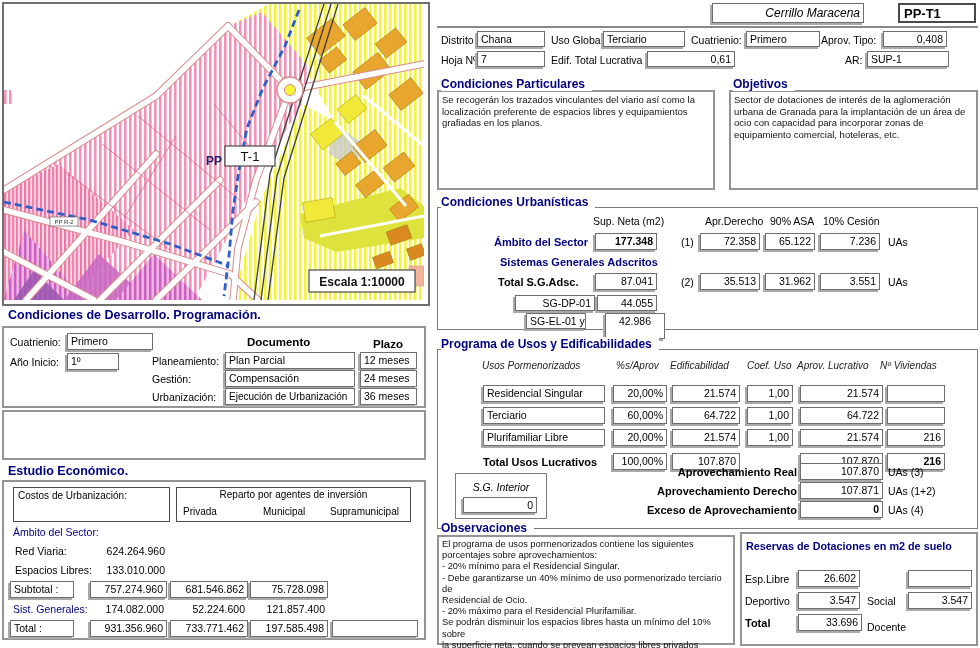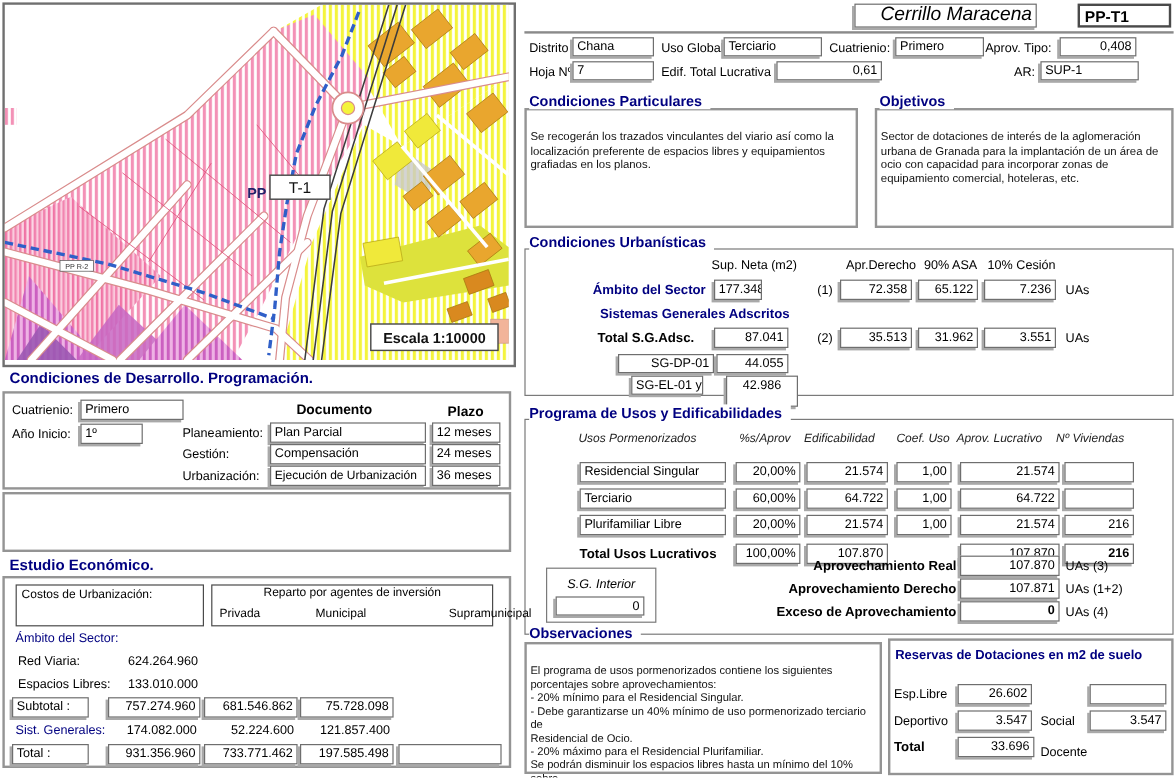--- a/index.html
+++ b/index.html
@@ -13,21 +13,21 @@
   .h{position:absolute;color:#000080;font-weight:bold;font-size:12px;white-space:nowrap;
      background:#fff;padding-right:7px;z-index:3;}
   .fld{position:absolute;background:#fff;border:1px solid #6e6e6e;box-shadow:-2px 2px 0 #a9a9a9;
        font-size:10.5px;line-height:15px;padding:0 3px;white-space:nowrap;overflow:hidden;box-sizing:border-box;}
   .fld.num{text-align:right;}
   .fld.rt{text-align:right;}
   .sect{position:absolute;border:2px solid #949494;background:#fff;box-sizing:border-box;}
   .sect1{position:absolute;border:1px solid #7a7a7a;background:#fff;box-sizing:border-box;}
   .plain{position:absolute;border:1px solid #4a4a4a;background:#fff;box-sizing:border-box;}
   .numtxt{position:absolute;text-align:right;white-space:nowrap;font-size:10.5px;}
-  .txtblock{position:absolute;font-size:9.5px;line-height:11.5px;color:#111;margin-top:15px;}
+  .txtblock{position:absolute;font-size:9.5px;line-height:11.5px;color:#111;}
   .hline{position:absolute;background:#8a8a8a;}
   .ithead{position:absolute;font-style:italic;font-size:10px;white-space:nowrap;color:#222;}
 </style>
 </head>
 <body>
 
 <div class="abs" style="left:2px;top:2px;width:424px;height:300px;border:2px solid #6f6f6f;background:#fff;">
   <svg viewBox="0 0 420 296" width="420" height="296" xmlns="http://www.w3.org/2000/svg">
     <defs>
       <pattern id="pv" width="5" height="6" patternUnits="userSpaceOnUse">
@@ -133,21 +133,21 @@
       <text x="60" y="220" font-size="6" text-anchor="middle" fill="#333333">PP R-2</text>
       <text x="202" y="161" font-size="12" font-weight="bold" fill="#22226a">PP</text>
       <rect x="221" y="142" width="50" height="20" fill="#ffffff" stroke="#4a4a4a" stroke-width="1.2"></rect>
       <text x="246" y="157" font-size="13" text-anchor="middle" fill="#111111">T-1</text>
       <rect x="305" y="266" width="106" height="22" fill="#ffffff" stroke="#4a4a4a" stroke-width="1.2"></rect>
       <text x="358" y="282" font-size="12" font-weight="bold" text-anchor="middle" fill="#111111">Escala 1:10000</text>
     </g>
   </svg>
 </div>
 
-<div class="fld i rt" style="left:712px;top:3px;width:152px;height:20px;line-height:18px;font-size:16px;">Cerrillo Maracena</div>
+<div class="fld i rt" style="left:712px;top:3px;width:152px;height:20px;line-height:18px;font-size:12px;">Cerrillo Maracena</div>
 <div class="abs b" style="left:898px;top:3px;width:78px;height:20px;border:2px solid #4a4a4a;font-size:13px;line-height:17px;padding-left:4px;box-sizing:border-box;background:#fff;">PP-T1</div>
 <div class="hline" style="left:437px;top:26px;width:541px;height:2px;"></div>
 
 <div class="lbl" style="left:441px;top:34px;">Distrito</div>
 <div class="fld" style="left:477px;top:31px;width:68px;height:16px;line-height:14px;">Chana</div>
 <div class="lbl" style="left:551px;top:34px;">Uso Global</div>
 <div class="fld" style="left:603px;top:31px;width:82px;height:16px;line-height:14px;">Terciario</div>
 <div class="lbl" style="left:691px;top:34px;">Cuatrienio:</div>
 <div class="fld" style="left:746px;top:31px;width:74px;height:16px;line-height:14px;">Primero</div>
 <div class="lbl" style="left:821px;top:34px;">Aprov. Tipo:</div>
@@ -170,21 +170,21 @@
 
 <div class="h" style="left:441px;top:195px;">Condiciones Urbanísticas</div>
 <div class="sect1" style="left:437px;top:207px;width:541px;height:123px;"></div>
 
 <div class="lbl" style="left:593px;top:215px;width:80px;">Sup. Neta (m2)</div>
 <div class="lbl" style="left:705px;top:215px;">Apr.Derecho</div>
 <div class="lbl" style="left:770px;top:215px;">90% ASA</div>
 <div class="lbl" style="left:823px;top:215px;">10% Cesión</div>
 
 <div class="lbl b navy" style="left:494px;top:236px;font-size:11px;">Ámbito del Sector</div>
-<div class="fld num" style="left:595px;top:233px;width:40px;height:17px;">177.348</div>
+<div class="fld num" style="left:595px;top:233px;width:62px;height:17px;font-weight:bold;">177.348</div>
 <div class="lbl" style="left:681px;top:236px;">(1)</div>
 <div class="fld num" style="left:700px;top:233px;width:60px;height:17px;">72.358</div>
 <div class="fld num" style="left:765px;top:233px;width:50px;height:17px;">65.122</div>
 <div class="fld num" style="left:820px;top:233px;width:60px;height:17px;">7.236</div>
 <div class="lbl" style="left:888px;top:236px;">UAs</div>
 
 <div class="lbl b navy" style="left:500px;top:256px;font-size:11px;">Sistemas Generales  Adscritos</div>
 
 <div class="lbl b" style="left:498px;top:276px;font-size:11px;">Total S.G.Adsc.</div>
 <div class="fld num" style="left:595px;top:273px;width:62px;height:17px;">87.041</div>
@@ -299,21 +299,21 @@
 <div class="h" style="left:8px;top:464px;font-size:12.5px;">Estudio Económico.</div>
 <div class="sect" style="left:2px;top:480px;width:424px;height:160px;"></div>
 
 <div class="plain" style="left:13px;top:487px;width:157px;height:35px;"></div>
 <div class="lbl" style="left:18px;top:490px;font-size:10px;">Costos de  Urbanización:</div>
 
 <div class="plain" style="left:176px;top:487px;width:235px;height:35px;"></div>
 <div class="lbl" style="left:176px;top:489px;width:235px;text-align:center;font-size:10px;">Reparto por agentes de inversión</div>
 <div class="lbl" style="left:183px;top:506px;font-size:10px;">Privada</div>
 <div class="lbl" style="left:263px;top:506px;font-size:10px;">Municipal</div>
-<div class="lbl" style="left:330px;top:506px;font-size:10px;margin-left:44px;">Supramunicipal</div>
+<div class="lbl" style="left:330px;top:506px;font-size:10px;">Supramunicipal</div>
 
 <div class="lbl navy" style="left:13px;top:526px;">Ámbito del Sector:</div>
 <div class="lbl" style="left:15px;top:545px;">Red Viaria:</div>
 <div class="numtxt" style="left:65px;top:545px;width:100px;">624.264.960</div>
 <div class="lbl" style="left:15px;top:564px;">Espacios Libres:</div>
 <div class="numtxt" style="left:65px;top:564px;width:100px;">133.010.000</div>
 
 <div class="fld" style="left:10px;top:581px;width:64px;height:17px;">Subtotal :</div>
 <div class="fld num" style="left:90px;top:581px;width:77px;height:17px;">757.274.960</div>
 <div class="fld num" style="left:170px;top:581px;width:78px;height:17px;">681.546.862</div>

